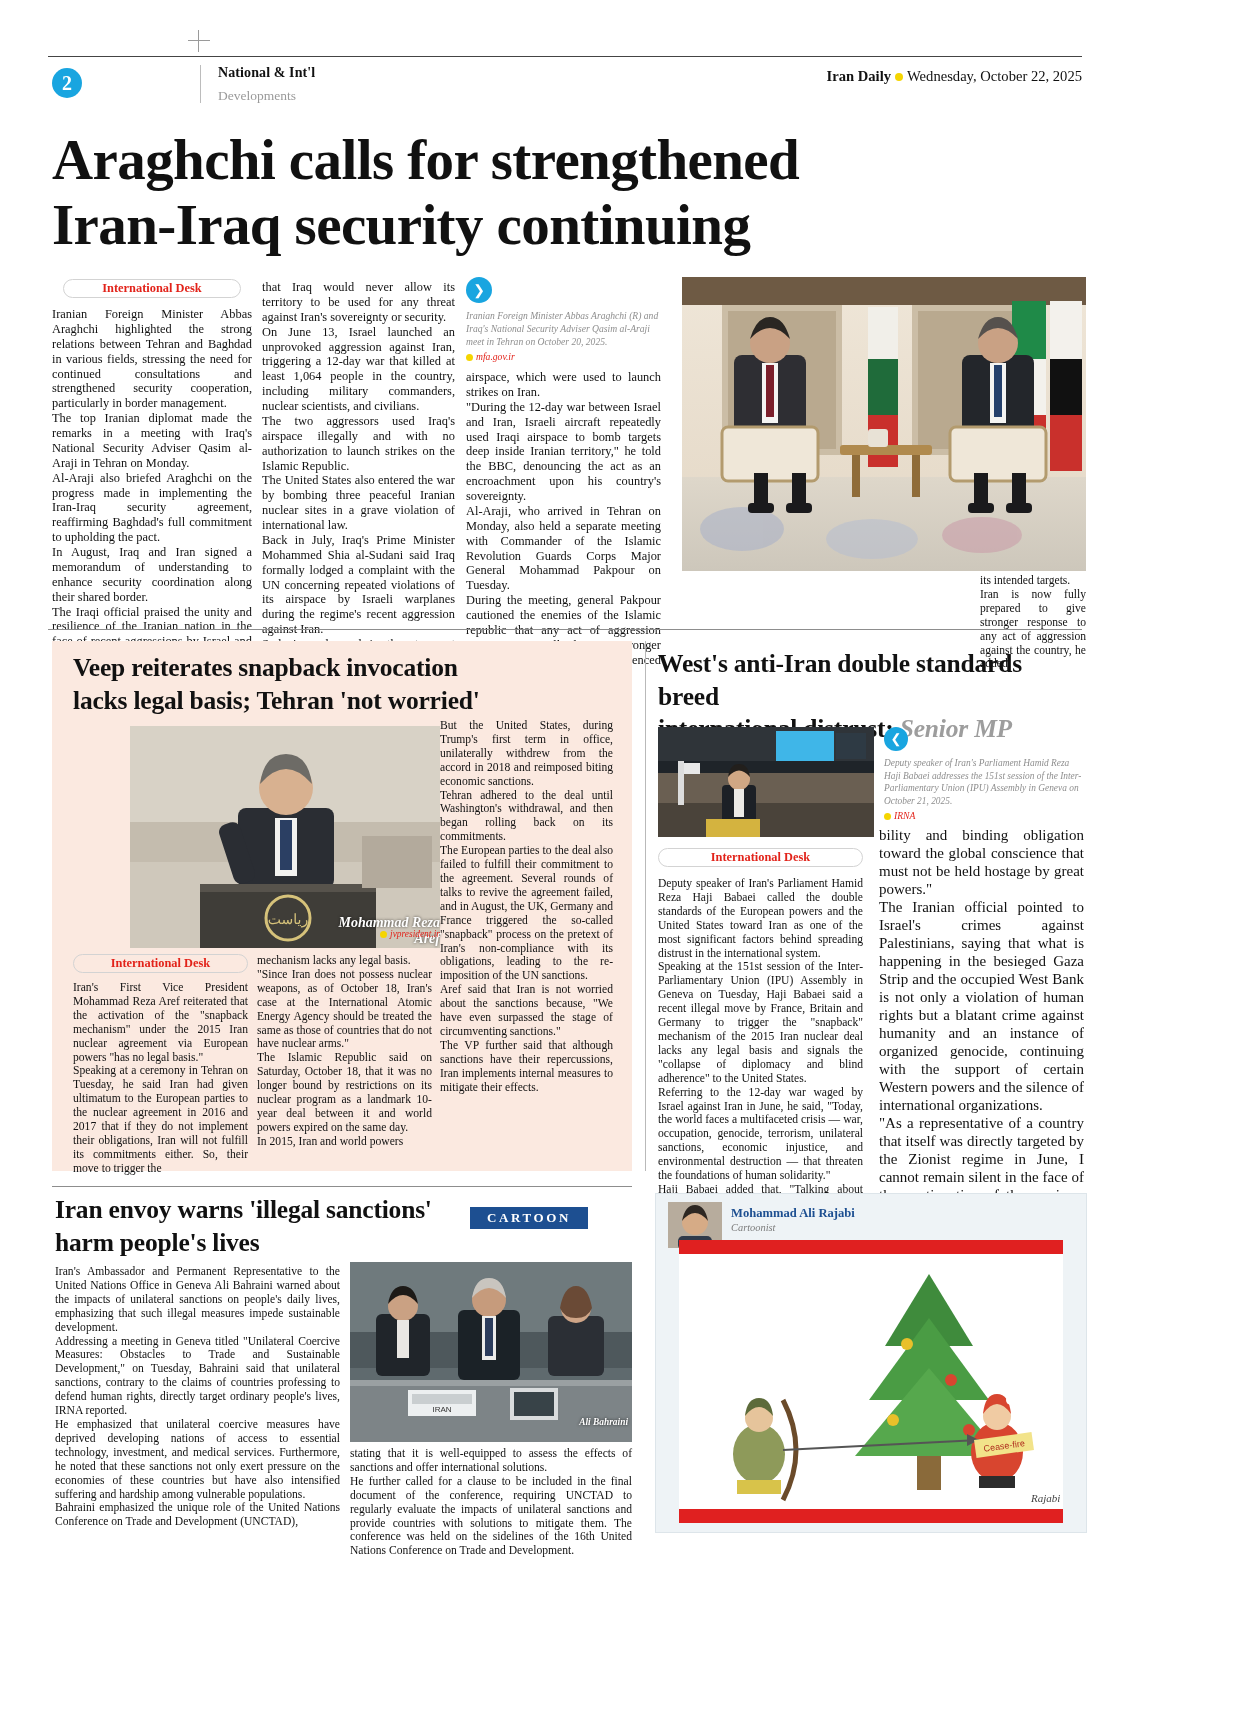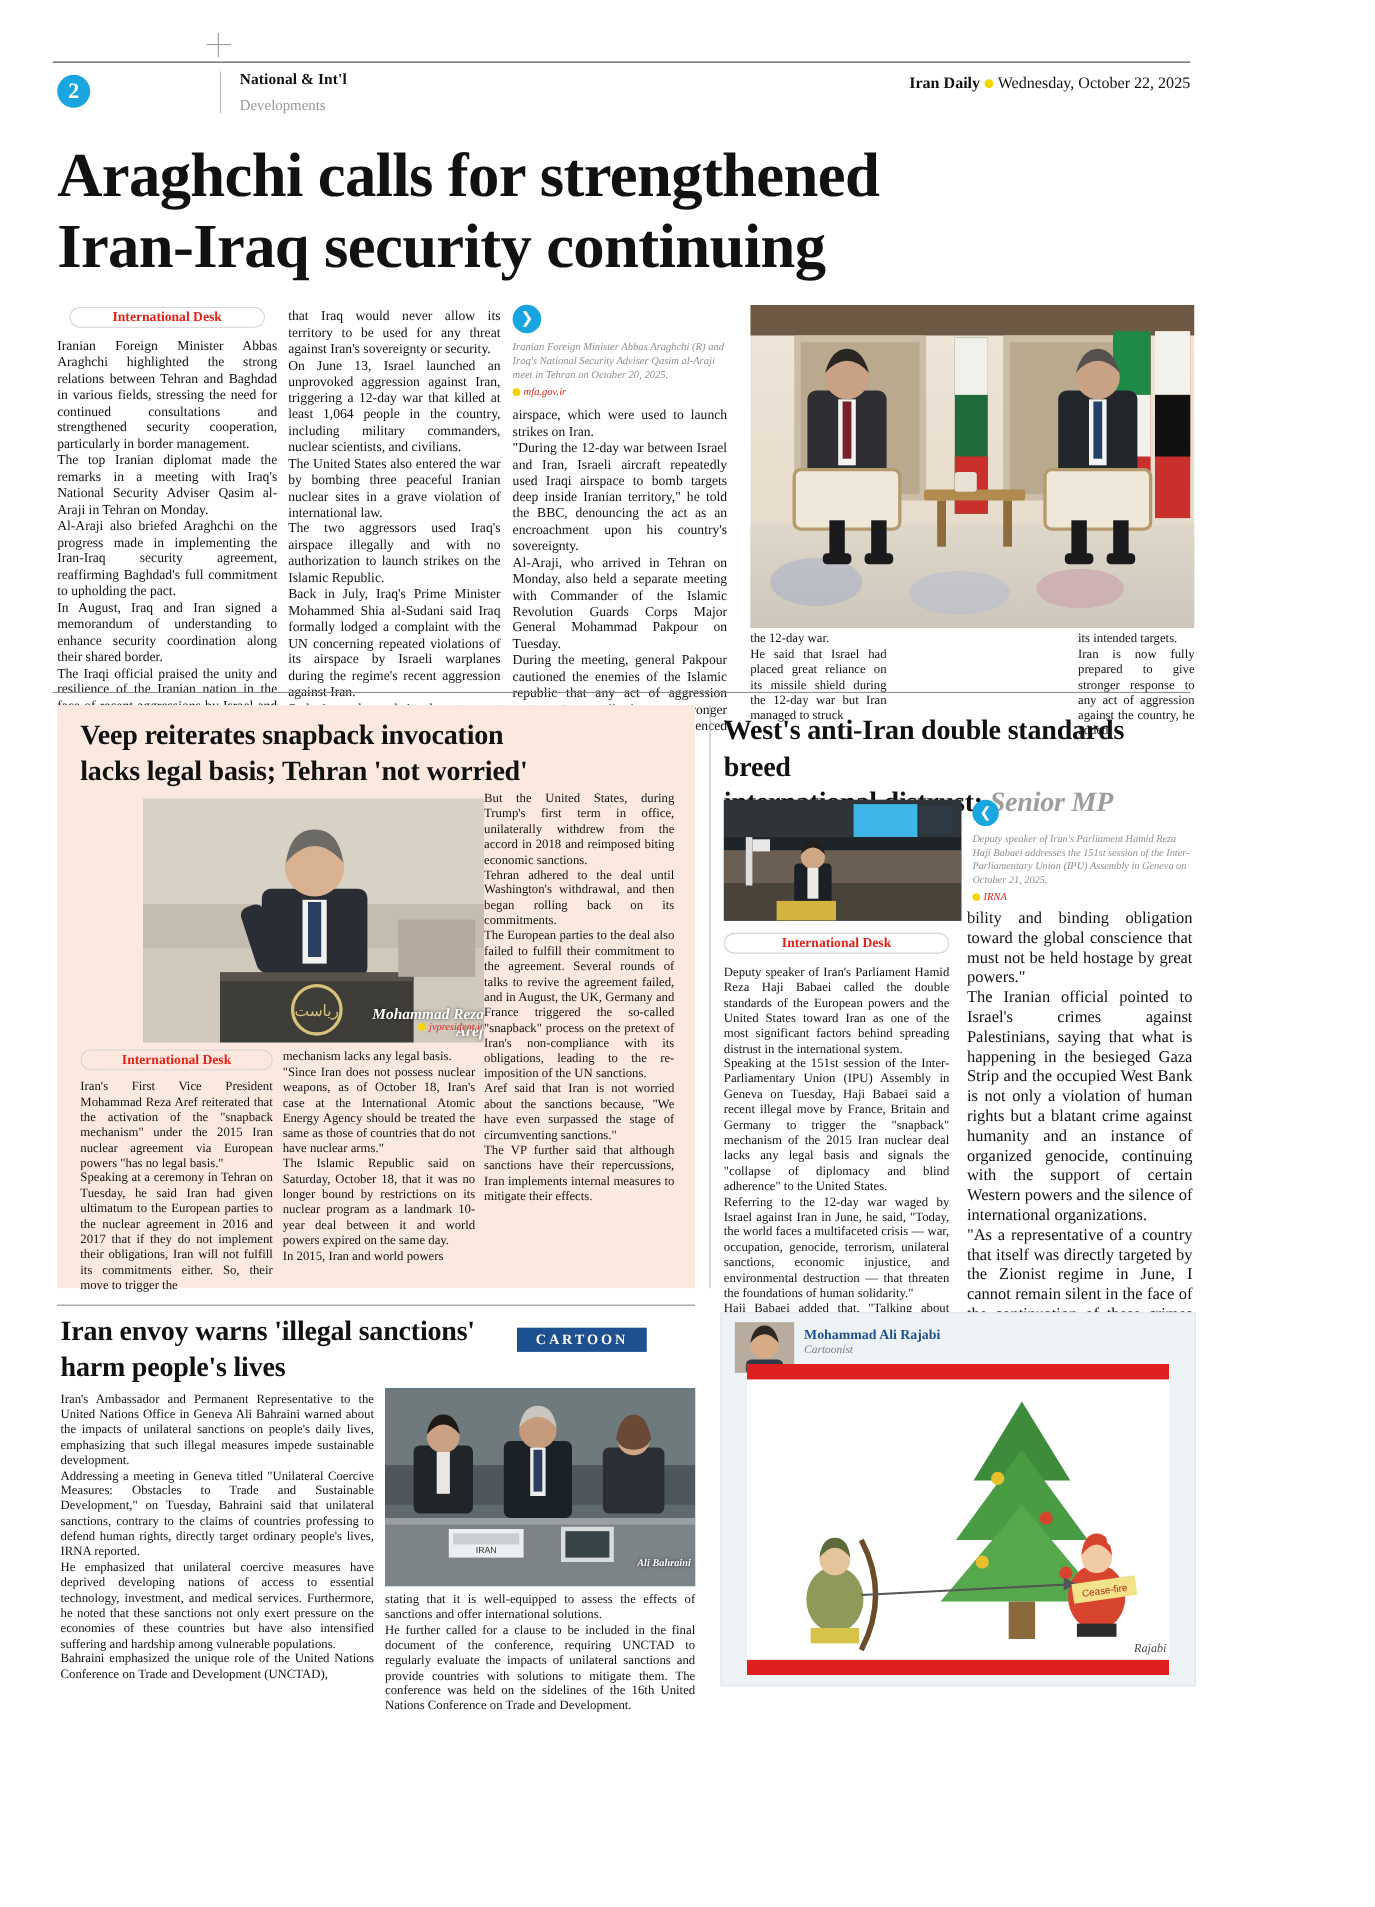--- a/index.html
+++ b/index.html
@@ -191,22 +191,22 @@
         <p>The top Iranian diplomat made the remarks in a meeting with Iraq's National Security Adviser Qasim al-Araji in Tehran on Monday.</p>
         <p>Al-Araji also briefed Araghchi on the progress made in implementing the Iran-Iraq security agreement, reaffirming Baghdad's full commitment to upholding the pact.</p>
         <p>In August, Iraq and Iran signed a memorandum of understanding to enhance security coordination along their shared border.</p>
         <p>The Iraqi official praised the unity and resilience of the Iranian nation in the face of recent aggressions by Israel and the United States against Iran, assuring</p>
       </div>
   </div>
   <div class="col" id="top-c2">
     <div class="para-host">
         <p>that Iraq would never allow its territory to be used for any threat against Iran's sovereignty or security.</p>
         <p>On June 13, Israel launched an unprovoked aggression against Iran, triggering a 12-day war that killed at least 1,064 people in the country, including military commanders, nuclear scientists, and civilians.</p>
+        <p>The two aggressors used Iraq's airspace illegally and with no authorization to launch strikes on the Islamic Republic.</p>
         <p>The United States also entered the war by bombing three peaceful Iranian nuclear sites in a grave violation of international law.</p>
-        <p>The two aggressors used Iraq's airspace illegally and with no authorization to launch strikes on the Islamic Republic.</p>
         <p>Back in July, Iraq's Prime Minister Mohammed Shia al-Sudani said Iraq formally lodged a complaint with the UN concerning repeated violations of its airspace by Israeli warplanes during the regime's recent aggression against Iran.</p>
         <p>Sudani condemned in the strongest terms Israel's incursions into Iraqi</p>
       </div>
   </div>
   <div class="col" id="top-c3">
     <div class="para-host">
         <p>airspace, which were used to launch strikes on Iran.</p>
         <p>"During the 12-day war between Israel and Iran, Israeli aircraft repeatedly used Iraqi airspace to bomb targets deep inside Iranian territory," he told the BBC, denouncing the act as an encroachment upon his country's sovereignty.</p>
         <p>Al-Araji, who arrived in Tehran on Monday, also held a separate meeting with Commander of the Islamic Revolution Guards Corps Major General Mohammad Pakpour on Tuesday.</p>
         <p>During the meeting, general Pakpour cautioned the enemies of the Islamic republic that any act of aggression against Iran will draw a stronger reaction than what they experienced during</p>
@@ -287,26 +287,20 @@
         <rect x="110" y="196" width="14" height="34"></rect>
           <rect x="104" y="226" width="26" height="10" rx="4"></rect>
         <rect x="292" y="196" width="14" height="34"></rect>
           <rect x="286" y="226" width="26" height="10" rx="4"></rect>
         <rect x="330" y="196" width="14" height="34"></rect>
           <rect x="324" y="226" width="26" height="10" rx="4"></rect>
       </g>
     </svg>
   </div>
 
-  <div class="col" id="btm-c1">
-    <div class="para-host">
-        <p>the 12-day war.</p>
-        <p>He said that Israel had placed great reliance on its missile shield during the 12-day war but Iran managed to struck</p>
-      </div>
-  </div>
   <div class="col" id="btm-c2"></div>
   <div class="col" id="btm-c3">
     <div class="para-host">
         <p>its intended targets.</p>
         <p>Iran is now fully prepared to give stronger response to any act of aggression against the country, he added.</p>
       </div>
   </div>
 
   <div class="rule-full" style="top:629px"></div>
 

